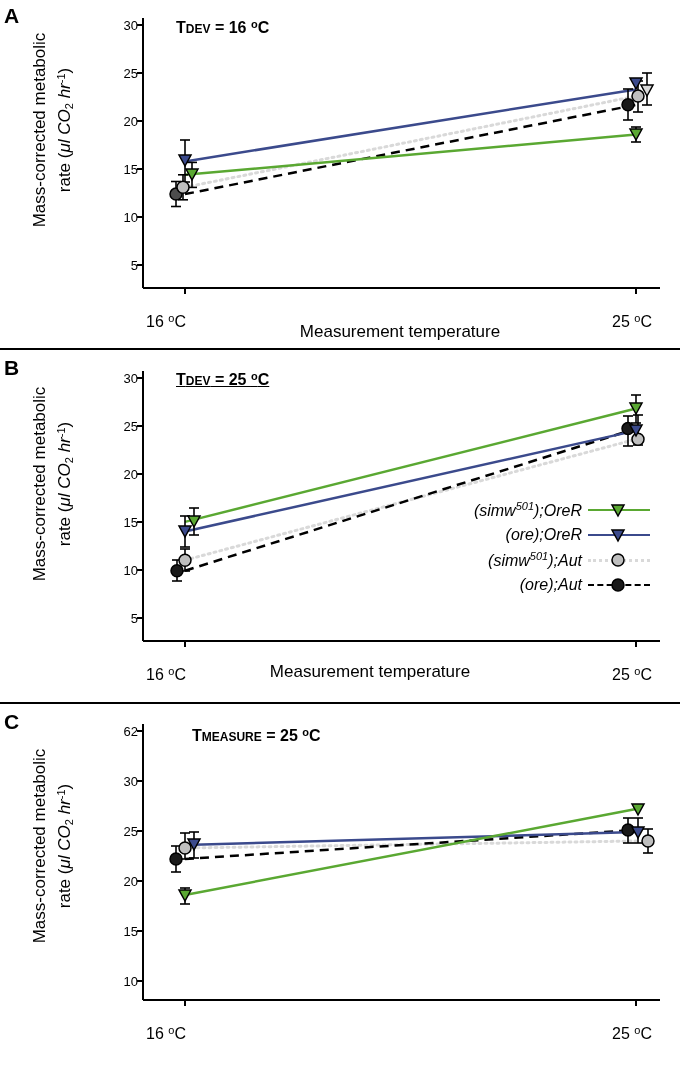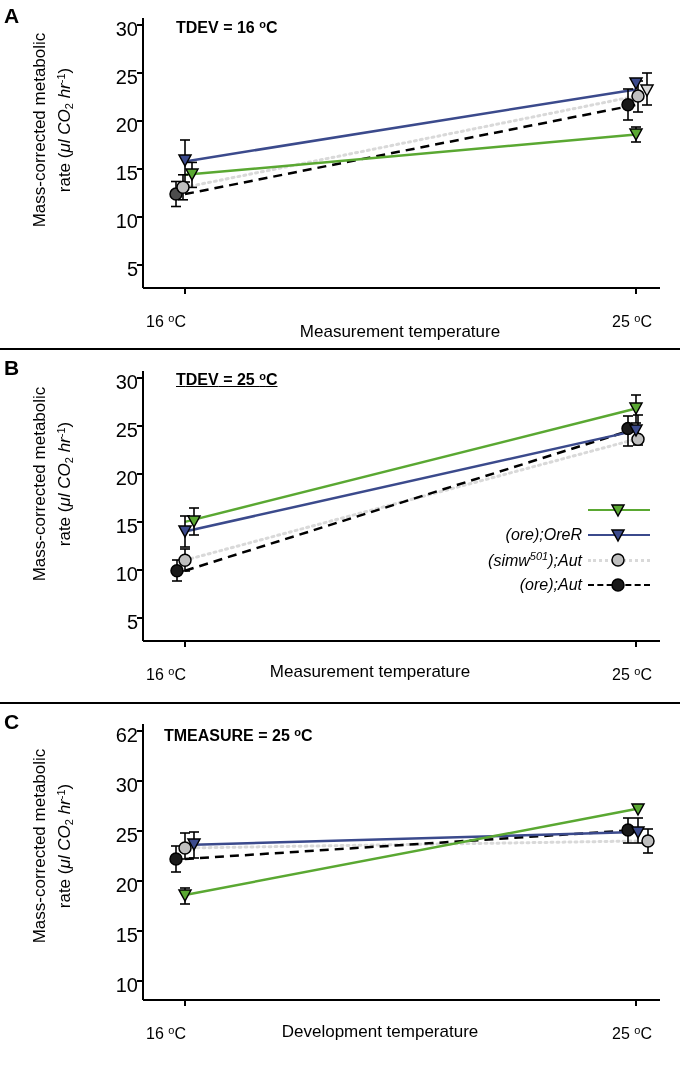--- a/index.html
+++ b/index.html
@@ -53,21 +53,21 @@
     font-size: 17px;
     text-align: center;
     line-height: 1.45;
     white-space: nowrap;
   }
   .ylabel i { font-style: italic; }
   .sub { font-size: 11px; vertical-align: -0.25em; }
   .sup { font-size: 11px; vertical-align: 0.5em; }
   .tick-label {
     position: absolute;
-    font-size: 20px;
+    font-size: 13px;
     text-align: right;
     white-space: nowrap;
   }
   .xtick-label {
     position: absolute;
     font-size: 16px;
     white-space: nowrap;
     margin-top: 19px;
   }
   .xtick-label .o { font-size: 11px; vertical-align: 0.45em; }
@@ -76,21 +76,21 @@
     font-size: 17px;
     text-align: center;
     white-space: nowrap;
   }
   .panel-annot {
     position: absolute;
     font-size: 16px;
     font-weight: bold;
     white-space: nowrap;
   }
-  .panel-annot .smallcap { font-size: 16px; }
+  .panel-annot .smallcap { font-size: 12px; }
   .panel-annot .o { font-size: 11px; vertical-align: 0.45em; }
 
   svg { position: absolute; left: 0; top: 0; overflow: visible; }
 
   .legend {
     position: absolute;
     font-size: 16px;
   }
   .legend-title {
     font-weight: normal;
@@ -305,20 +305,21 @@
 
       <circle cx="628" cy="76.6" r="6" fill="#1a1a1a" stroke="#000" stroke-width="1.5"></circle>
       <circle cx="638" cy="87.2" r="6" fill="#bfbfbf" stroke="#000" stroke-width="1.5"></circle>
       <polygon points="630,73 642,73 636,84" fill="#3b4a8c" stroke="#000" stroke-width="1.5"></polygon>
       <polygon points="630,51 642,51 636,62" fill="#5aa832" stroke="#000" stroke-width="1.5"></polygon>
     </svg>
 
     <div class="legend" style="left:350px; top:145px; width:300px;">
 
       <div class="legend-row">
+        <div class="legend-label"><span>(simw</span><span class="sup">501</span><span>);OreR</span></div>
         <div class="legend-sample">
           <div class="ln" style="border-color:#5aa832;"></div>
           <div class="mk">
             <svg width="16" height="16" style="position:static;">
                 <polygon points="2,3 14,3 8,14" fill="#5aa832" stroke="#000" stroke-width="1.5"></polygon>
               </svg>
           </div>
         </div>
       </div>
 
@@ -363,35 +364,34 @@
   <div class="divider" id="div-2"></div>
 
   <div class="panel" id="panel-c">
     <div class="panel-letter">C</div>
 
     <div class="ylabel" style="transform: rotate(-90deg) translate(-290px, 28px);">
       <div>Mass-corrected metabolic</div>
       <div><span>rate (</span><i>μl CO</i><span class="sub">2</span><i> hr</i><span class="sup">-1</span><span>)</span></div>
     </div>
 
-    <div class="panel-annot" style="left:164px; top:20px;">
+    <div class="panel-annot" style="left:192px; top:20px;">
       <span>T</span><span class="smallcap">MEASURE</span><span> = 25 </span><span class="o">o</span><span>C</span>
     </div>
 
     <div class="tick-label" style="left:100px; top:268px; width:38px;">10</div>
     <div class="tick-label" style="left:100px; top:218px; width:38px;">15</div>
     <div class="tick-label" style="left:100px; top:168px; width:38px;">20</div>
     <div class="tick-label" style="left:100px; top:118px; width:38px;">25</div>
     <div class="tick-label" style="left:100px; top:68px; width:38px;">30</div>
     <div class="tick-label" style="left:100px; top:18px; width:38px;">62</div>
 
     <div class="xtick-label" style="left:146px; top:299px;">16 <span class="o">o</span>C</div>
     <div class="xtick-label" style="left:612px; top:299px;">25 <span class="o">o</span>C</div>
 
-    <div class="xaxis-title" style="left:150px; top:316px; width:460px;">Development temperature</div>
 
     <svg width="680" height="362">
       <line x1="143" y1="18" x2="143" y2="294" stroke="#000" stroke-width="2"></line>
       <line x1="143" y1="294" x2="660" y2="294" stroke="#000" stroke-width="2"></line>
       <line x1="137" y1="275" x2="143" y2="275" stroke="#000" stroke-width="2"></line>
       <line x1="137" y1="225" x2="143" y2="225" stroke="#000" stroke-width="2"></line>
       <line x1="137" y1="175" x2="143" y2="175" stroke="#000" stroke-width="2"></line>
       <line x1="137" y1="125" x2="143" y2="125" stroke="#000" stroke-width="2"></line>
       <line x1="137" y1="75" x2="143" y2="75" stroke="#000" stroke-width="2"></line>
       <line x1="137" y1="25" x2="143" y2="25" stroke="#000" stroke-width="2"></line>

